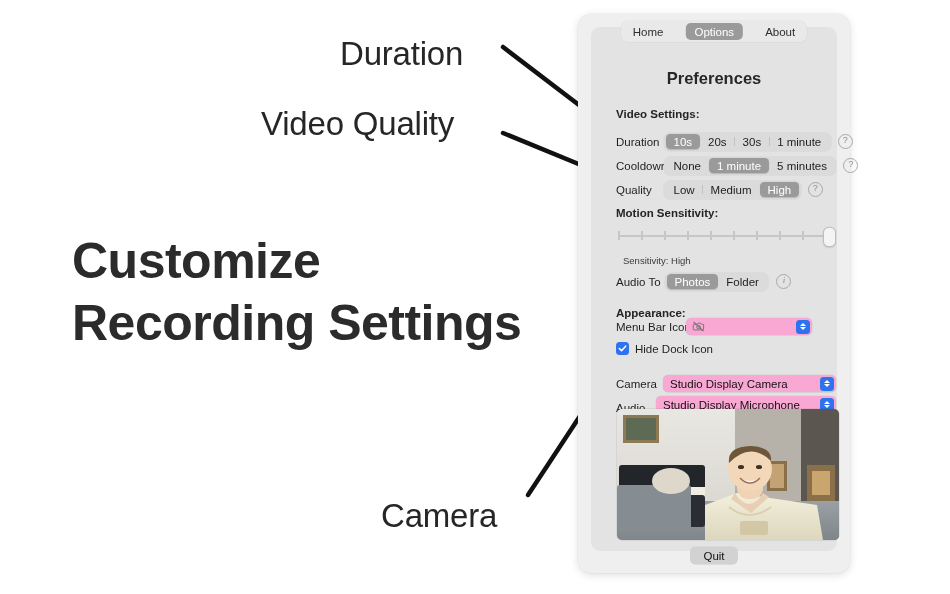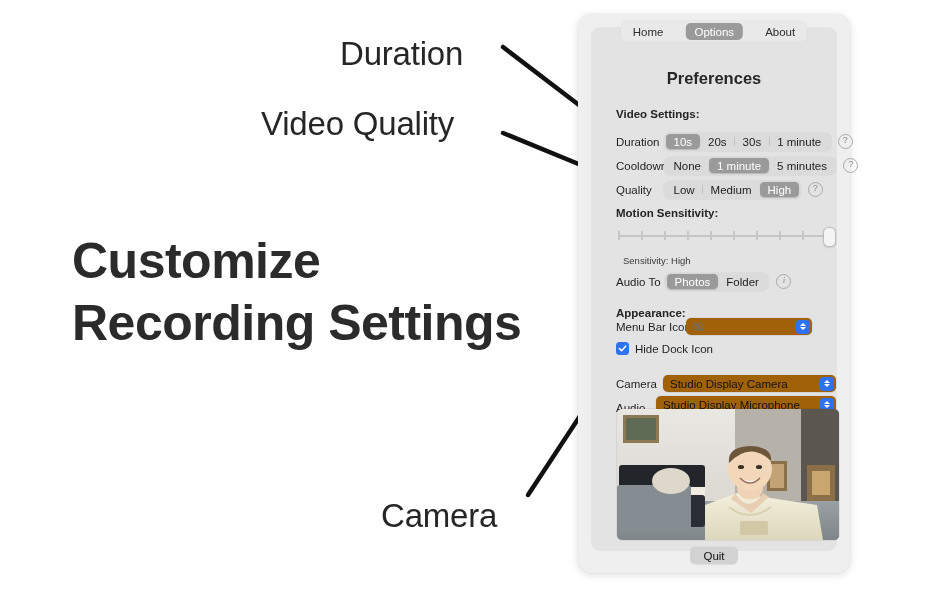--- a/index.html
+++ b/index.html
@@ -232,21 +232,21 @@
     font-family: "Liberation Serif", serif;
     text-align: center;
     margin-left: 8px;
     flex: none;
   }
 
   
   .dropdown {
     position: relative;
     height: 17px;
-    background: #a16207;
+    background: #f9a8d4;
     border-radius: 5px;
     display: flex;
     align-items: center;
     box-shadow: 0 0 0 0.5px rgba(0,0,0,0.08), 0 0.5px 0.5px rgba(0,0,0,0.06);
   }
   .dropdown-value {
     font-size: 11.5px;
     color: #121212;
     padding-left: 7px;
     white-space: nowrap;

